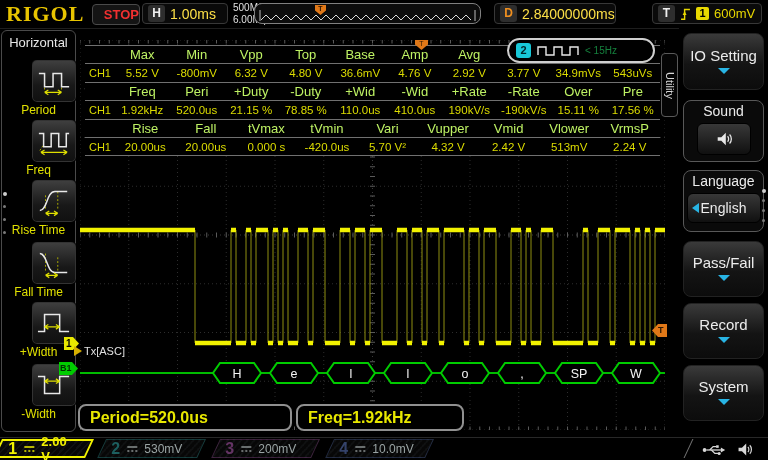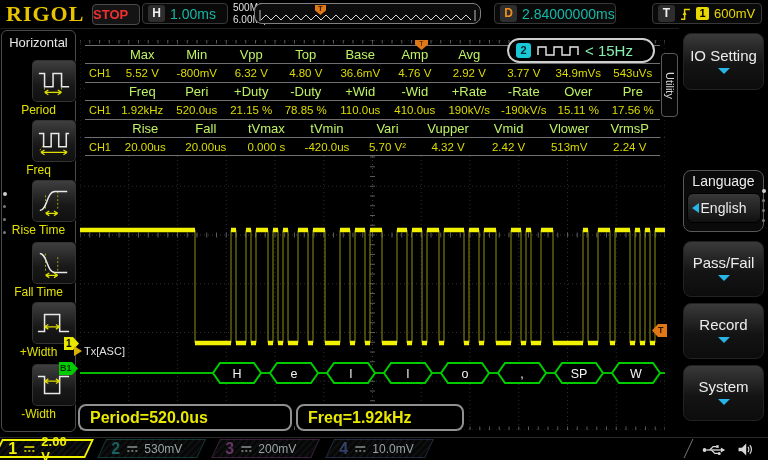--- a/index.html
+++ b/index.html
@@ -2,28 +2,28 @@
 <html><head>
 <meta charset="utf-8">
 <style>
   html,body{margin:0;padding:0;background:#000;}
   body{width:768px;height:460px;font-family:"Liberation Sans",sans-serif;position:relative;overflow:hidden;color:#ddd;}
   #app{position:absolute;left:0;top:0;width:768px;height:460px;background:#000;}
 
   
   #topbar{position:absolute;left:0;top:0;width:768px;height:28px;background:#000;border-bottom:1px solid #1e1e1e;}
   #logo{position:absolute;left:6px;top:1px;font-family:"Liberation Serif",serif;font-weight:bold;font-size:22px;color:#e8c400;letter-spacing:1px;}
-  #stop{position:absolute;left:92px;top:4px;width:46px;height:19px;background:#141414;border:1px solid #4a4a4a;border-radius:4px;color:#f03030;font-weight:bold;font-size:13px;text-align:left;line-height:19px;}
+  #stop{position:absolute;left:92px;top:4px;width:46px;height:19px;background:#141414;border:1px solid #4a4a4a;border-radius:4px;color:#f03030;font-weight:bold;font-size:13px;text-align:right;line-height:19px;}
   .pill{position:absolute;top:3px;height:21px;background:#0a0a0a;border:1px solid #383838;border-radius:4px;display:flex;align-items:center;padding:0 5px;gap:5px;box-sizing:border-box;}
   #hbox{left:142px;width:86px;}
   #dbox{left:494px;width:122px;}
   #tbox{left:652px;width:110px;}
   .keycap{width:17px;height:17px;background:#2e2e2e;border-radius:3px;color:#f0f0f0;font-weight:bold;font-size:12px;text-align:center;line-height:17px;flex:none;}
   .keycap.orange{color:#f09020;}
-  .pillval{color:#14b8a6;font-size:14px;white-space:nowrap;text-align:center;}
+  .pillval{color:#fde047;font-size:14px;white-space:nowrap;text-align:center;}
   #samp{position:absolute;left:233px;top:2px;font-size:10px;line-height:12px;color:#e0e0e0;}
   #preview{position:absolute;left:254px;top:3px;width:227px;height:21px;border:1px solid #808080;border-radius:8px;background:#0c0c0c;box-sizing:border-box;}
   #prevT{position:absolute;left:60px;top:1px;width:11px;height:10px;background:#e07818;clip-path:polygon(0 0,100% 0,100% 55%,50% 100%,0 55%);color:#2a1400;font-size:7px;font-weight:bold;text-align:center;line-height:8px;}
   #tchan{width:13px;height:13px;background:#e8d800;color:#000;font-size:11px;font-weight:bold;border-radius:2px;text-align:center;line-height:13px;flex:none;}
   #tlevel{color:#e8d800;font-size:13px;}
 
   
   #leftmenu{position:absolute;left:1px;top:30px;width:75px;height:402px;border:1px solid #4a4a4a;border-radius:6px;background:#000;box-sizing:border-box;}
   #lm-title{text-align:center;color:#e8e8e8;font-size:13px;margin-top:4px;}
   .lm-btn{position:absolute;left:29px;width:44px;height:42px;border-radius:6px;background:linear-gradient(#404040,#181818 60%,#101010);border:1px solid #000;box-shadow:inset 0 0 0 1px #333;display:flex;align-items:center;justify-content:center;}
@@ -33,21 +33,21 @@
 
   
   #screen-svg{position:absolute;left:80px;top:40px;z-index:1;}
   #meas{position:absolute;left:85px;top:45px;width:575px;z-index:3;background:#000;border-top:1px solid #707070;}
   .mrow{display:grid;height:17.4px;align-items:center;border-bottom:1px solid #707070;text-align:center;}
   .mhead>span{color:#bef264;font-size:13px;}
   .mval>span{color:#dcdc00;font-size:11.5px;white-space:nowrap;}
   .mrow>.mch{color:#dcdc00;font-size:11px;font-weight:normal;}
   #popup{position:absolute;left:507px;top:38px;width:148px;height:25px;display:flex;align-items:center;gap:6px;padding:0 7px;z-index:6;background:#000;border:2px solid #cfcfcf;border-radius:13px;box-sizing:border-box;}
   #popup .badge{min-width:15px;height:15px;background:#18c8d8;border-radius:3px;color:#002428;font-size:11px;font-weight:bold;line-height:15px;text-align:center;}
-  #popup .ptext{font-size:15px;color:#86efac;white-space:nowrap;}
+  #popup .ptext{font-size:10px;color:#15803d;white-space:nowrap;}
   #utility-tab{position:absolute;left:661px;top:53px;width:17px;height:64px;background:#050505;border:1px solid #5a5a5a;border-radius:4px;z-index:5;color:#d8d8d8;font-size:11px;writing-mode:vertical-rl;text-align:center;line-height:15px;box-sizing:border-box;}
   .resbox{position:absolute;top:404px;height:27px;background:#000;border:2px solid #909090;border-radius:8px;color:#e8e800;font-size:16px;font-weight:bold;line-height:23px;padding:0 10px;z-index:4;box-sizing:border-box;white-space:nowrap;}
   #res-period{left:78px;width:214px;}
   #res-freq{left:296px;width:168px;}
 
   
   #trig-top{position:absolute;left:415px;top:40px;width:13px;height:10px;background:#e07818;clip-path:polygon(0 0,100% 0,100% 45%,50% 100%,0 45%);color:#301800;font-size:7px;text-align:center;line-height:7px;z-index:7;}
   #trig-right{position:absolute;left:652px;top:324px;width:15px;height:13px;background:#e07818;clip-path:polygon(0 50%,6px 0,100% 0,100% 100%,6px 100%);color:#301800;font-size:9px;font-weight:bold;line-height:13px;padding-left:6px;box-sizing:border-box;z-index:4;}
   #ch1-mark{position:absolute;left:64px;top:337px;width:15px;height:13px;background:#e8e800;clip-path:polygon(0 0,9px 0,100% 50%,9px 100%,0 100%);color:#000;font-size:10px;font-weight:bold;line-height:13px;padding-left:2px;box-sizing:border-box;z-index:4;}
   #b1-mark{position:absolute;left:59px;top:362px;width:19px;height:13px;background:#00cc00;clip-path:polygon(0 0,13px 0,100% 50%,13px 100%,0 100%);color:#003300;font-size:9px;font-weight:bold;line-height:13px;padding-left:1px;box-sizing:border-box;z-index:4;}
@@ -584,20 +584,30 @@
   <div id="tx-label">Tx[ASC]</div>
 
   <div id="res-period" class="resbox">Period=520.0us</div>
   <div id="res-freq" class="resbox">Freq=1.92kHz</div>
 
   <aside id="rightmenu">
       <div class="rm-btn" style="top: 5px; height: 57px;">
         <div class="rm-label" style="margin-top: 13px;">IO Setting</div>
         <div class="tri-down"></div>
       </div>
+      <div class="rm-group" style="top: 72px; height: 62px;">
+        <div class="rm-glabel">Sound</div>
+        <div class="rm-inner" style="width: 52px; height: 30px;">
+          <svg viewBox="0 0 20 20" width="18" height="18">
+            <path d="M3 8 H7 L12 3 V17 L7 12 H3 Z" fill="#e8e8e8"></path>
+            <path d="M14 7 C15.5 8.5 15.5 11.5 14 13" stroke="#e8e8e8" stroke-width="1.4" fill="none"></path>
+            <path d="M16.2 5 C18.8 7.5 18.8 12.5 16.2 15" stroke="#e8e8e8" stroke-width="1.4" fill="none"></path>
+          </svg>
+        </div>
+      </div>
       <div class="rm-group" style="top: 142px; height: 62px;">
         <div class="rm-glabel">Language</div>
         <div class="rm-inner" style="width: 72px; height: 28px; position: relative;">
           <div class="tri-left" style="position: absolute; left: 4px;"></div>
           <span class="rm-value">English</span>
         </div>
       </div>
       <div class="rm-btn" style="top: 213px; height: 56px;">
         <div class="rm-label" style="margin-top: 12px;">Pass/Fail</div>
         <div class="tri-down"></div>

